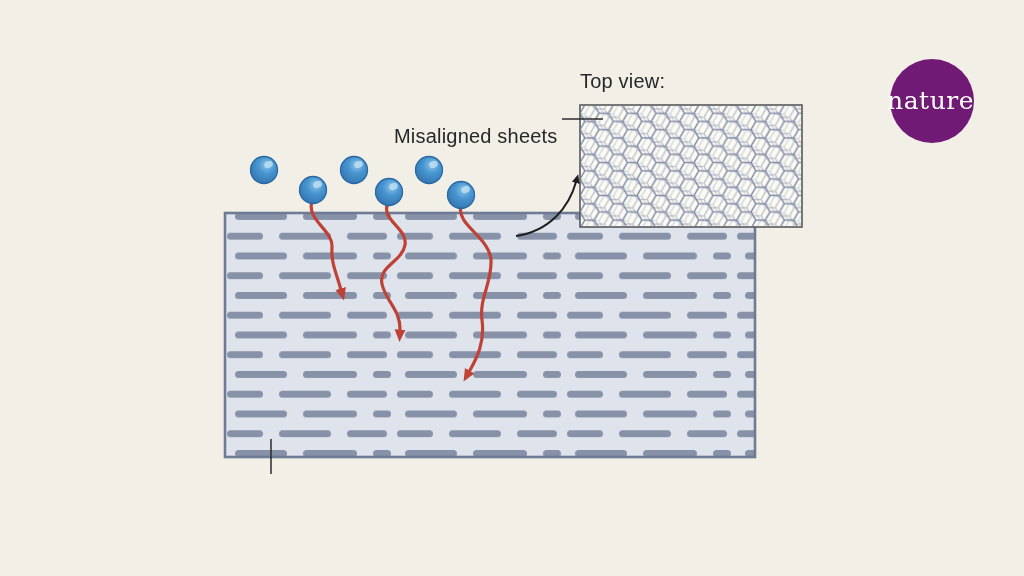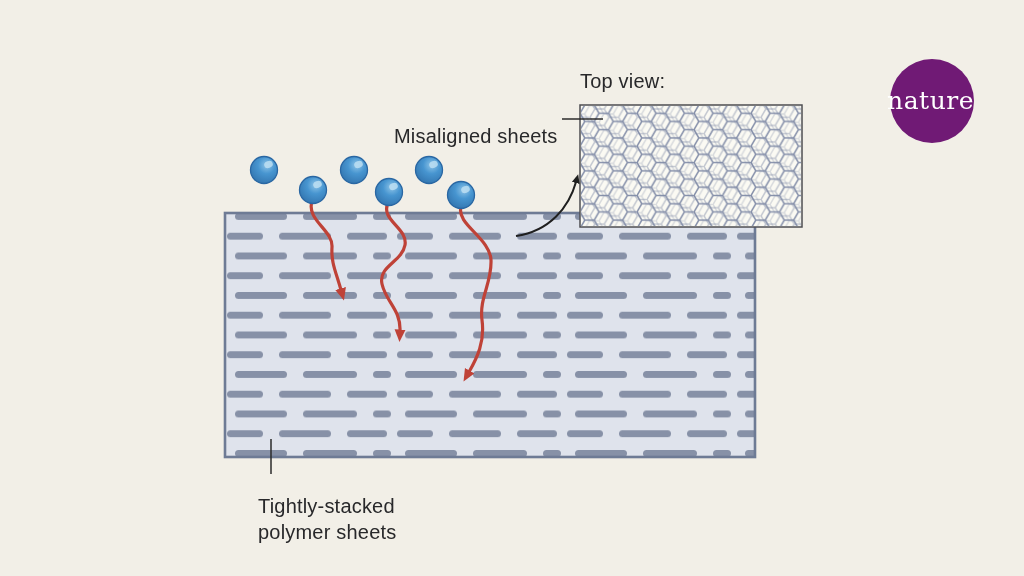--- a/index.html
+++ b/index.html
@@ -95,22 +95,18 @@
     <use href="#molecule" transform="translate(429,170)"></use>
     <use href="#molecule" transform="translate(461,195)"></use>
   </svg>
 
   <div class="label label-topview">
     <div>Top view:</div>
   </div>
 
   <div class="label label-misaligned">Misaligned sheets</div>
 
-  <div class="label label-tightly">
-    <div>Tightly-stacked</div>
-    <div>polymer sheets</div>
-  </div>
 
   <div class="nature-logo">
     <span>nature</span>
   </div>
 
 </div>
 
 </body></html>

